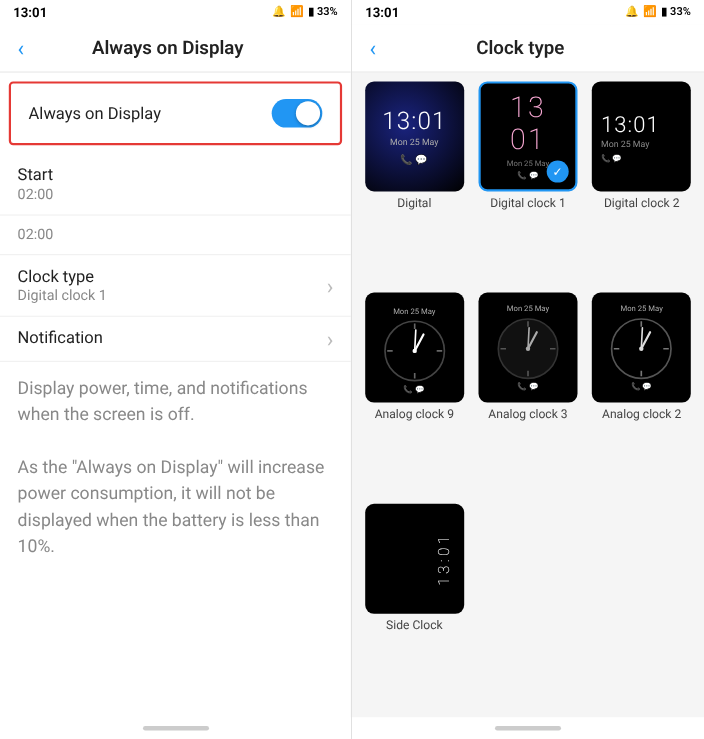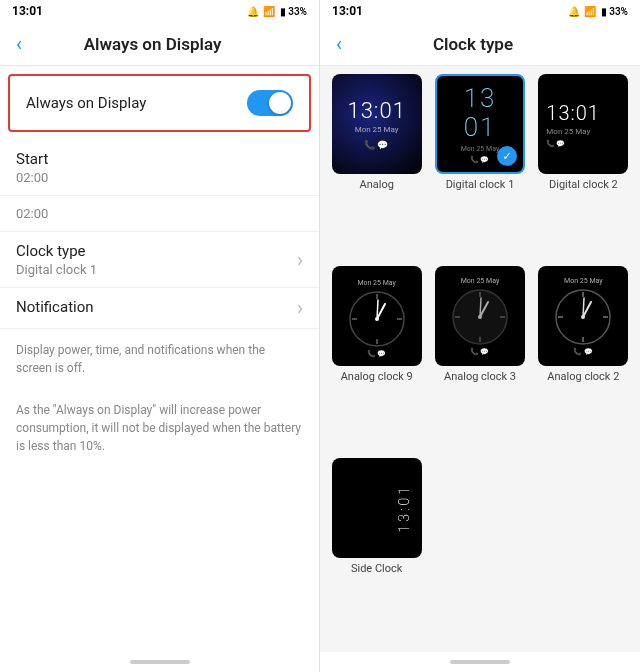--- a/index.html
+++ b/index.html
@@ -124,21 +124,21 @@
       margin-bottom: 2px;
     }
     .setting-subtitle {
       font-size: 13px;
       color: #888;
     }
 
     
     .info-text {
       padding: 12px 16px;
-      font-size: 12px;
+      font-size: 16px;
       color: #888;
       line-height: 1.5;
     }
 
     
     .right-panel {
       width: 320px;
       height: 672px;
       background: #f5f5f5;
       display: flex;
@@ -397,27 +397,27 @@
   </div>
 
   <div class="clock-grid">
 
     <div class="clock-item">
       <div class="clock-preview default-clock">
         <div class="dc-time">13:01</div>
         <div class="dc-date">Mon 25 May</div>
         <div class="dc-icons">📞 💬</div>
       </div>
-      <span class="clock-label">Analog</span>
+      <span class="clock-label">Digital</span>
     </div>
 
     <div class="clock-item">
       <div class="clock-preview digital1-clock selected">
         <div style="display:flex;flex-direction:column;align-items:center;justify-content:center;flex:1">
-          <div class="d1-time" style="font-size:26px;font-weight:200;letter-spacing:2px;color:#7dd3fc;line-height:1.1">13<br>01</div>
+          <div class="d1-time" style="font-size:26px;font-weight:200;letter-spacing:2px;color:#f9a8d4;line-height:1.1">13<br>01</div>
           <div class="d1-date" style="font-size:7px;color:#777;margin-top:3px">Mon 25 May</div>
           <div class="d1-icons" style="display:flex;gap:4px;font-size:7px;color:#555;margin-top:3px">📞 💬</div>
         </div>
         <div class="selected-check">✓</div>
       </div>
       <span class="clock-label">Digital clock 1</span>
     </div>
 
     <div class="clock-item">
       <div class="clock-preview digital2-clock">

